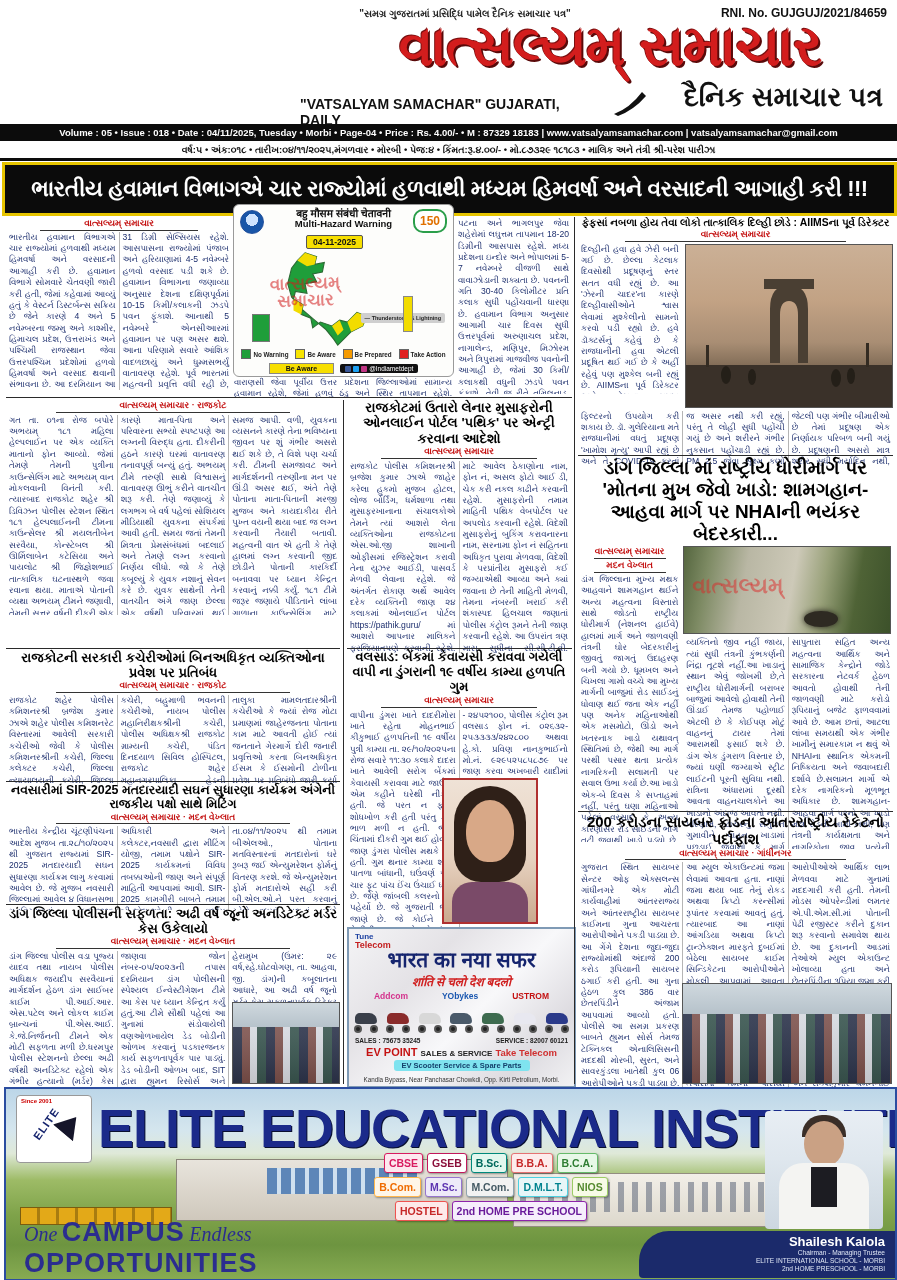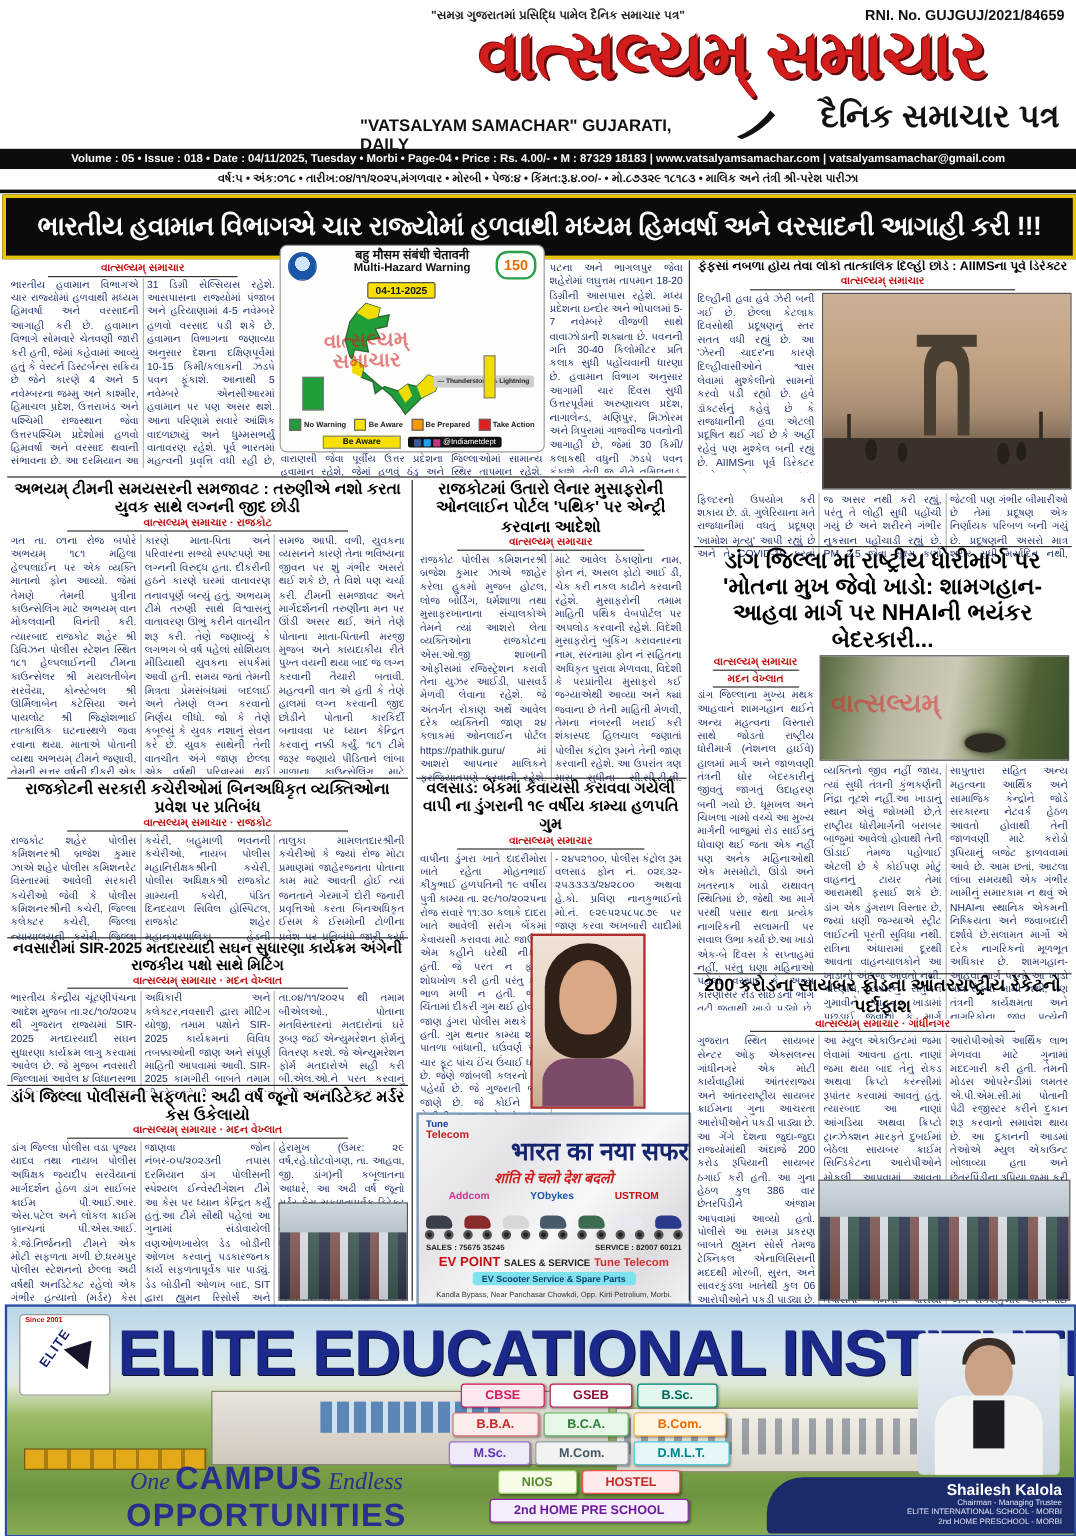--- a/index.html
+++ b/index.html
@@ -126,21 +126,21 @@
   
   #sec-cyber{left:578px;top:813px;width:315px;height:314px;}
   #sec-cyber .head{font-size:15px;}
   #sec-cyber .cols{height:226px;margin-top:2px;}
 
   
   #ev-ad{left:347px;top:927px;width:225px;height:157px;border:2px solid #7f9ab5;background:
      linear-gradient(135deg,#f4f4f6 0%,#e4e2e6 30%,#f8f8fa 55%,#dddbe0 80%,#f2f2f4 100%);overflow:hidden;}
   .tt-logo{position:absolute;top:4px;left:6px;font-size:8px;font-weight:bold;color:#1a3fa0;line-height:1;}
   .tt-logo b{color:#c42020;display:block;font-size:9px;}
-  .ev-h1{position:absolute;top:16px;left:0;width:100%;text-align:right;font-size:21px;font-weight:bold;color:#15246e;}
+  .ev-h1{position:absolute;top:16px;left:0;width:100%;text-align:center;font-size:21px;font-weight:bold;color:#15246e;}
   .ev-h2{position:absolute;top:44px;left:0;width:100%;text-align:center;font-size:12px;font-weight:bold;font-style:italic;color:#d02020;font-family:"Liberation Serif","DejaVu Serif",serif;}
   .ev-brands{position:absolute;top:62px;left:0;width:100%;display:flex;justify-content:space-around;padding:0 8px;box-sizing:border-box;}
   .ev-brands span{font-size:8.5px;font-weight:bold;}
   .scooters{position:absolute;top:78px;left:4px;width:217px;display:flex;justify-content:space-between;}
   .scooter{width:26px;height:26px;position:relative;}
   .scooter .bodyp{position:absolute;left:2px;top:6px;width:22px;height:11px;border-radius:6px 10px 4px 4px;}
   .scooter .w1,.scooter .w2{position:absolute;bottom:0;width:8px;height:8px;border-radius:50%;background:#222;border:2px solid #555;box-sizing:border-box;}
   .scooter .w1{left:1px;} .scooter .w2{right:1px;}
   .ev-nums{position:absolute;top:108px;left:0;width:100%;display:flex;justify-content:space-between;padding:0 6px;box-sizing:border-box;font-size:6.5px;font-weight:bold;color:#222;}
   .ev-point{position:absolute;top:117px;left:0;width:100%;text-align:center;font-size:11px;font-weight:bold;color:#c41212;}
@@ -159,22 +159,22 @@
       background:repeating-linear-gradient(90deg, rgba(90,100,120,.55) 0 6px, transparent 6px 14px);}
   .buses{position:absolute;left:14px;top:118px;width:150px;height:16px;
      background:repeating-linear-gradient(90deg,#e3a918 0 16px,#a87c10 16px 19px);border:1px solid #7a5c10;}
   .elite-logo{position:absolute;top:6px;left:10px;width:74px;height:66px;background:#fff;border:1px solid #999;border-radius:4px;}
   .elite-logo .since{position:absolute;top:2px;left:4px;font-size:6px;color:#c00;font-weight:bold;}
   .elite-logo .E{position:absolute;left:6px;top:12px;font-size:11px;font-weight:bold;color:#16246e;transform:rotate(-55deg);letter-spacing:1px;width:60px;}
   .elite-logo .nib{position:absolute;right:10px;top:18px;width:26px;height:26px;background:#15152a;transform:rotate(40deg);clip-path:polygon(50% 0,100% 80%,0 80%);}
   .elite-title{position:absolute;top:8px;left:92px;width:790px;font-size:54px;font-weight:bold;color:#1b2a8a;
       letter-spacing:-1px;white-space:nowrap;text-shadow:1px 1px 0 #0a1030;}
   .badges{position:absolute;left:362px;top:64px;width:246px;display:flex;flex-wrap:wrap;justify-content:center;gap:4px;}
-  .badge{font-size:10.5px;font-weight:bold;padding:3px 19px;border-radius:3px;border:1.5px solid;box-shadow:1px 1px 2px rgba(0,0,0,.35);background:#fff;white-space:nowrap;}
-  .campus-script{position:absolute;left:6px;top:128px;width:420px;color:#2b2d8f;text-align:center;}
+  .badge{font-size:10.5px;font-weight:bold;padding:3px 4px;border-radius:3px;border:1.5px solid;box-shadow:1px 1px 2px rgba(0,0,0,.35);background:#fff;white-space:nowrap;}
+  .campus-script{position:absolute;left:18px;top:128px;width:420px;color:#2b2d8f;}
   .campus-script .sc{font-family:"Liberation Serif","DejaVu Serif",serif;font-style:italic;font-size:20px;}
   .campus-script .big{font-size:27px;font-weight:bold;letter-spacing:1px;}
   .kalola-photo{position:absolute;right:12px;top:22px;width:118px;height:118px;border-radius:4px;overflow:hidden;
       background:linear-gradient(180deg,#e8eef4 0%,#dfe7ee 40%,#cdd7e0 100%);}
   .kalola-photo .headc{position:absolute;left:39px;top:10px;width:40px;height:46px;border-radius:50%;background:#caa184;}
   .kalola-photo .hairc{position:absolute;left:37px;top:4px;width:44px;height:22px;border-radius:20px 20px 0 0;background:#3a2e28;}
   .kalola-photo .coat{position:absolute;left:14px;top:52px;width:90px;height:70px;border-radius:24px 24px 0 0;background:#f4f4f2;}
   .kalola-photo .shirt{position:absolute;left:46px;top:56px;width:26px;height:40px;background:#1c1c22;}
   .kalola-ribbon{position:absolute;right:0px;top:142px;width:240px;background:#1b2a6b;color:#fff;text-align:right;
       padding:3px 10px 4px 6px;border-radius:30px 0 0 4px;}
@@ -300,21 +300,20 @@
         </div>
         <div class="cols below">
             <div class="col">વ્યક્તિનો જીવ નહીં જાય, ત્યાં સુધી તંત્રની કુંભકર્ણની નિંદ્રા તૂટશે નહીં.આ ખાડાનું સ્થાન એવું જોખમી છે,તે રાષ્ટ્રીય ધોરીમાર્ગની બરાબર બાજુમાં આવેલો હોવાથી તેની ઊંડાઈ તેમજ પહોળાઈ એટલી છે કે કોઈપણ મોટું વાહનનું ટાયર તેમાં આરામથી ફસાઈ શકે છે. ડાંગ એક ડુંગરાળ વિસ્તાર છે, જ્યાં ઘણી જગ્યાએ સ્ટ્રીટ લાઈટની પૂરતી સુવિધા નથી. રાત્રિના અંધારામાં દૂરથી આવતા વાહનચાલકોને આ ખાડાનો અંદાજ આવતો નથી. પરિણામે, ટાયરનું સંતુલન ગુમાવીને વાહન ખાડામાં પછડાઈ જવાનો કે માર્ગ પરથી નીચે ખાબકવાનો ભય હંમેશા રહે છે. જો ચોમાસા દરમિયાન આ સમસ્યાનું સમાધાન ન થાય, તો પાણી ભરાવાના કારણે ખાડો વધુ ખતરનાક બની શકે છે અને માર્ગના અન્ય ભાગોનું પણ ધોવાણ થવાની શક્યતા છે. આ માર્ગ ડાંગના પ્રવાસન સ્થળ</div>
             <div class="col">સાપુતારા સહિત અન્ય મહત્વના આર્થિક અને સામાજિક કેન્દ્રોને જોડે સરકારના નેટવર્ક હેઠળ આવતો હોવાથી તેની જાળવણી માટે કરોડો રૂપિયાનું બજેટ ફાળવવામાં આવે છે. આમ છતાં, આટલા લાંબા સમયથી એક ગંભીર ખામીનું સમારકામ ન થવું એ NHAIના સ્થાનિક એકમની નિષ્ક્રિયતા અને જવાબદારી દર્શાવે છે.સલામત માર્ગો એ દરેક નાગરિકનો મૂળભૂત અધિકાર છે. શામગહાન-આહવા માર્ગ પરનો આ ખાડો માત્ર રોડની ખામી નથી, પણ તંત્રની કાર્યક્ષમતા અને નાગરિકોના જીવ પ્રત્યેની તેની જવાબદેહી પરનો એક મોટો પ્રશ્ન છે.ત્યારે આ અંગે યોગ્ય કામગીરી કરવામાં આવશે કે નહીં તે તો આવનાર સમયમાં જોવું રહ્યું..</div>
           </div>
       </div>
     </div>
   </section>
 
   <section class="story" id="sec-abhayam">
-    <h2 class="head">અભયમ્ ટીમની સમયસરની સમજાવટ : તરુણીએ નશો કરતા યુવક સાથે લગ્નની જીદ છોડી</h2>
     <div class="byline"><span>વાત્સલ્યમ્ સમાચાર</span> · <span>રાજકોટ</span><span class="ru"></span></div>
     <div class="cols">
         <div class="col">ગત તા. ૦૧ના રોજ બપોરે અભયમ્ ૧૮૧ મહિલા હેલ્પલાઈન પર એક વ્યક્તિ માતાનો ફોન આવ્યો. જેમાં તેમણે તેમની પુત્રીના કાઉન્સેલિંગ માટે અભયમ્ વાન મોકલવાની વિનંતી કરી. ત્યારબાદ રાજકોટ શહેર શ્રી ડિવિઝન પોલીસ સ્ટેશન સ્થિત ૧૮૧ હેલ્પલાઈનની ટીમના કાઉન્સેલર શ્રી મયલતીબેન સરવૈયા, કોન્સ્ટેબલ શ્રી ઊર્મિલાબેન કટેસિયા અને પાયલોટ શ્રી જિજ્ઞેશભાઈ તાત્કાલિક ઘટનાસ્થળે જવા રવાના થયા. માતાએ પોતાની વ્યથા અભયમ્ ટીમને જણાવી, તેમની સત્તર વર્ષની દીકરી એક યુવક સાથે લગ્ન કરવા માટે જીદ પકડીને બેઠી હતી. પરિવારની ચિંતા એ હતી કે આ યુવક નશાકારક દ્રવ્યોના સેવનનું વ્યસન ધરાવતો હતો, જેના</div>
         <div class="col">કારણે માતા-પિતા અને પરિવારના સભ્યો સ્પષ્ટપણે આ લગ્નની વિરુદ્ધ હતા. દીકરીની હઠને કારણે ઘરમાં વાતાવરણ તનાવપૂર્ણ બન્યું હતું. અભયમ્ ટીમે તરુણી સાથે વિશ્વાસનું વાતાવરણ ઊભું કરીને વાતચીત શરૂ કરી. તેણે જણાવ્યું કે લગભગ બે વર્ષ પહેલાં સોશિયલ મીડિયાથી યુવકના સંપર્કમાં આવી હતી. સમય જતાં તેમની મિત્રતા પ્રેમસંબંધમાં બદલાઈ અને તેમણે લગ્ન કરવાનો નિર્ણય લીધો. જો કે તેણે કબૂલ્યું કે યુવક નશાનું સેવન કરે છે. યુવક સાથેની તેની વાતચીત અંગે જાણ છેલ્લા એક વર્ષથી પરિવારમાં થઈ હતી. માતા-પિતા લગ્ન માટે ના પાડી રહ્યા હોવા છતાં તે પોતાની જીદ પર અડગ હતી. કાઉન્સેલરે સંવેદનશીલતા સાથે તરુણીનું કાઉન્સેલિંગ કર્યું. તેમણે કાયદાકીય રીતે લગ્ન કરવા માટે પુખ્ત વયની હોવું જરૂરી છે, તેની</div>
         <div class="col">સમજ આપી. વળી, યુવકના વ્યસનને કારણે તેના ભવિષ્યના જીવન પર શું ગંભીર અસરો થઈ શકે છે, તે વિશે પણ ચર્ચા કરી. ટીમની સમજાવટ અને માર્ગદર્શનની તરુણીના મન પર ઊંડી અસર થઈ, અંતે તેણે પોતાના માતા-પિતાની મરજી મુજબ અને કાયદાકીય રીતે પુખ્ત વયની થયા બાદ જ લગ્ન કરવાની તૈયારી બતાવી. મહત્વની વાત એ હતી કે તેણે હાલમાં લગ્ન કરવાની જીદ છોડીને પોતાની કારકિર્દી બનાવવા પર ધ્યાન કેન્દ્રિત કરવાનું નક્કી કર્યું. ૧૮૧ ટીમે જરૂર જણાયે પીડિતાને લાંબા ગાળાના કાઉન્સેલિંગ માટે પોલીસ સ્ટેશન બેઈઝડ સપોર્ટ સેન્ટરનો સંપર્ક કરવા માટે જણાવ્યું. માતા સહિત પરિજનોએ દીકરીના કાઉન્સેલિંગ બદલ અભયમ્ ટીમનો આભાર વ્યક્ત કર્યો હતો. આમ, ગુજરાત સરકારની અભયમ્ ટીમની સમયસરની મદદથી સમસ્યાનો સુખદ અંત આવ્યો હતો.</div>
       </div>
   </section>
 
   <section class="story" id="sec-pathik">
     <h2 class="head">રાજકોટમાં ઉતારો લેનાર મુસાફરોની ઓનલાઈન પોર્ટલ 'પથિક' પર એન્ટ્રી કરવાના આદેશો</h2>
@@ -429,21 +428,21 @@
           <div class="bodyp" style="background: rgb(43, 58, 138);"></div>
           <div class="w1"></div>
           <div class="w2"></div>
         </div>
       </div>
     <div class="ev-nums">
       <span>SALES : 75675 35245</span>
       <span>SERVICE : 82007 60121</span>
     </div>
     <div class="ev-point">
-      <span>EV POINT</span> <span class="blk">SALES &amp; SERVICE</span> <span class="tt">Tune Telecom</span>
+      <span>EV POINT</span> <span class="blk">SALES &amp; SERVICE</span> <span class="tt">Take Telecom</span>
     </div>
     <div class="ev-chip">EV Scooter Service &amp; Spare Parts</div>
     <div class="ev-addr">Kandla Bypass, Near Panchasar Chowkdi, Opp. Kirti Petrolium, Morbi.</div>
   </div>
 
   <div class="abs" id="elite-ad">
     <div class="campus-b1"></div>
     <div class="campus-b2"></div>
     <div class="buses"></div>
     <div class="elite-logo">

